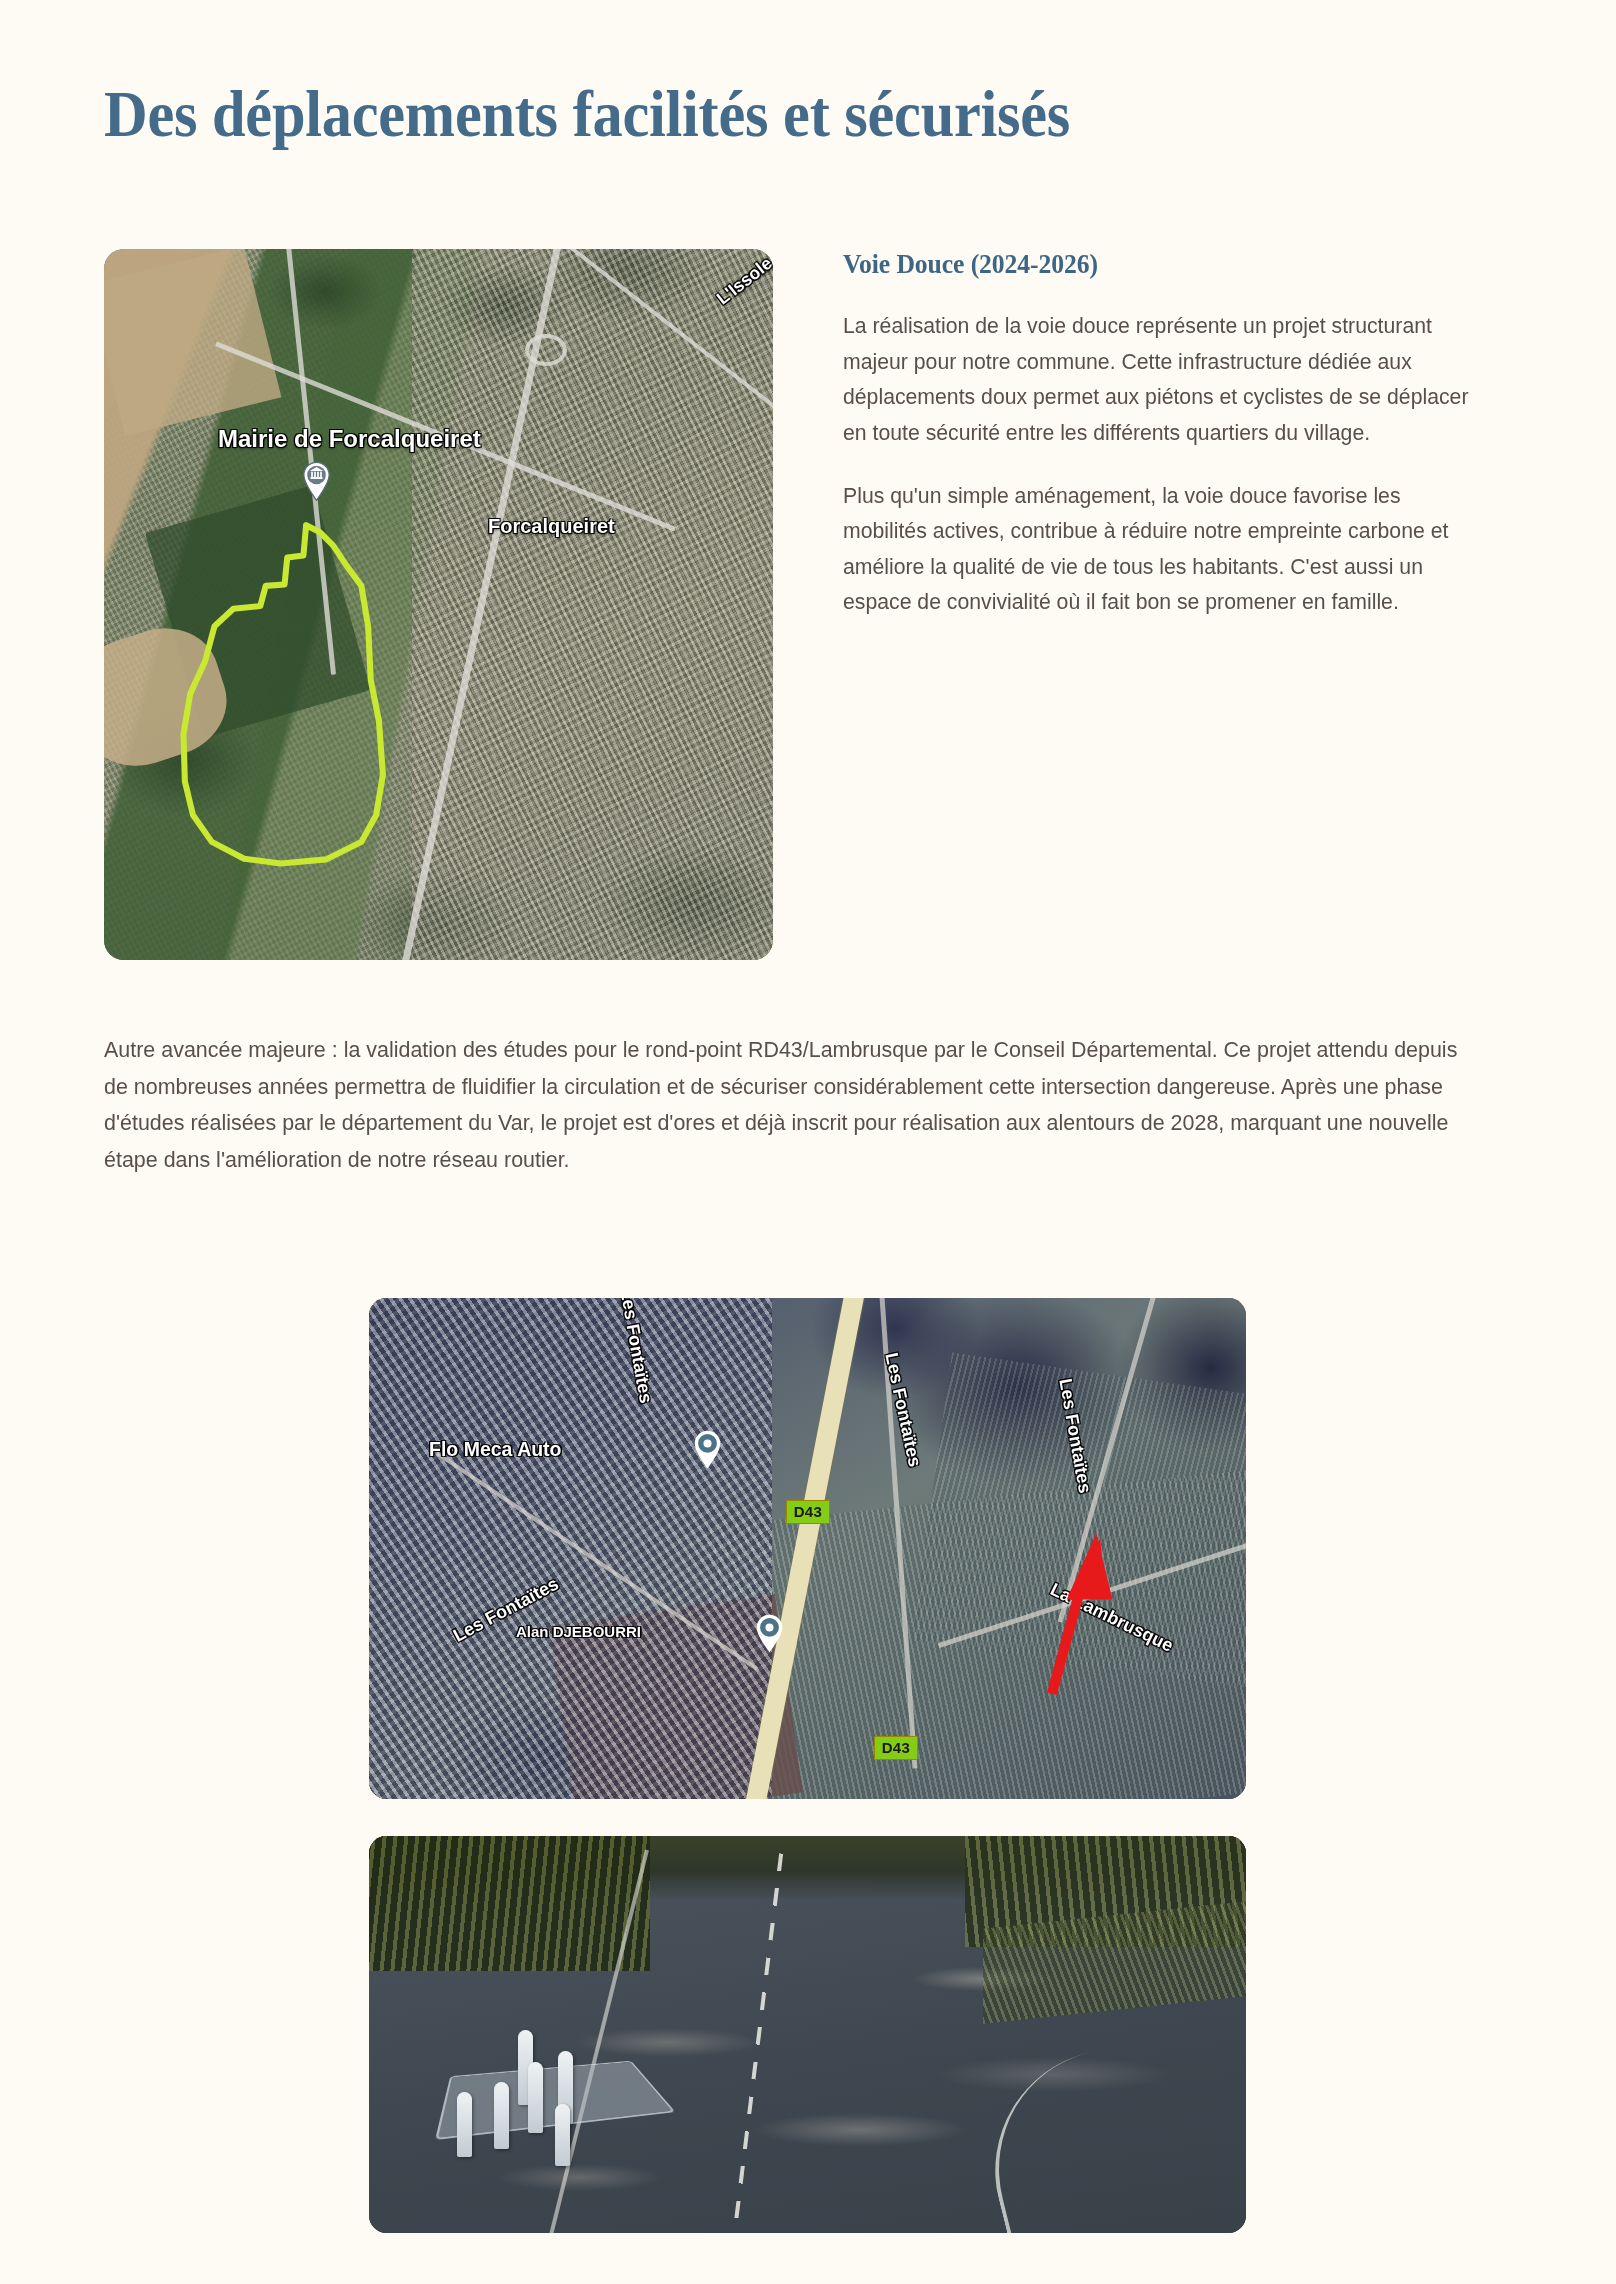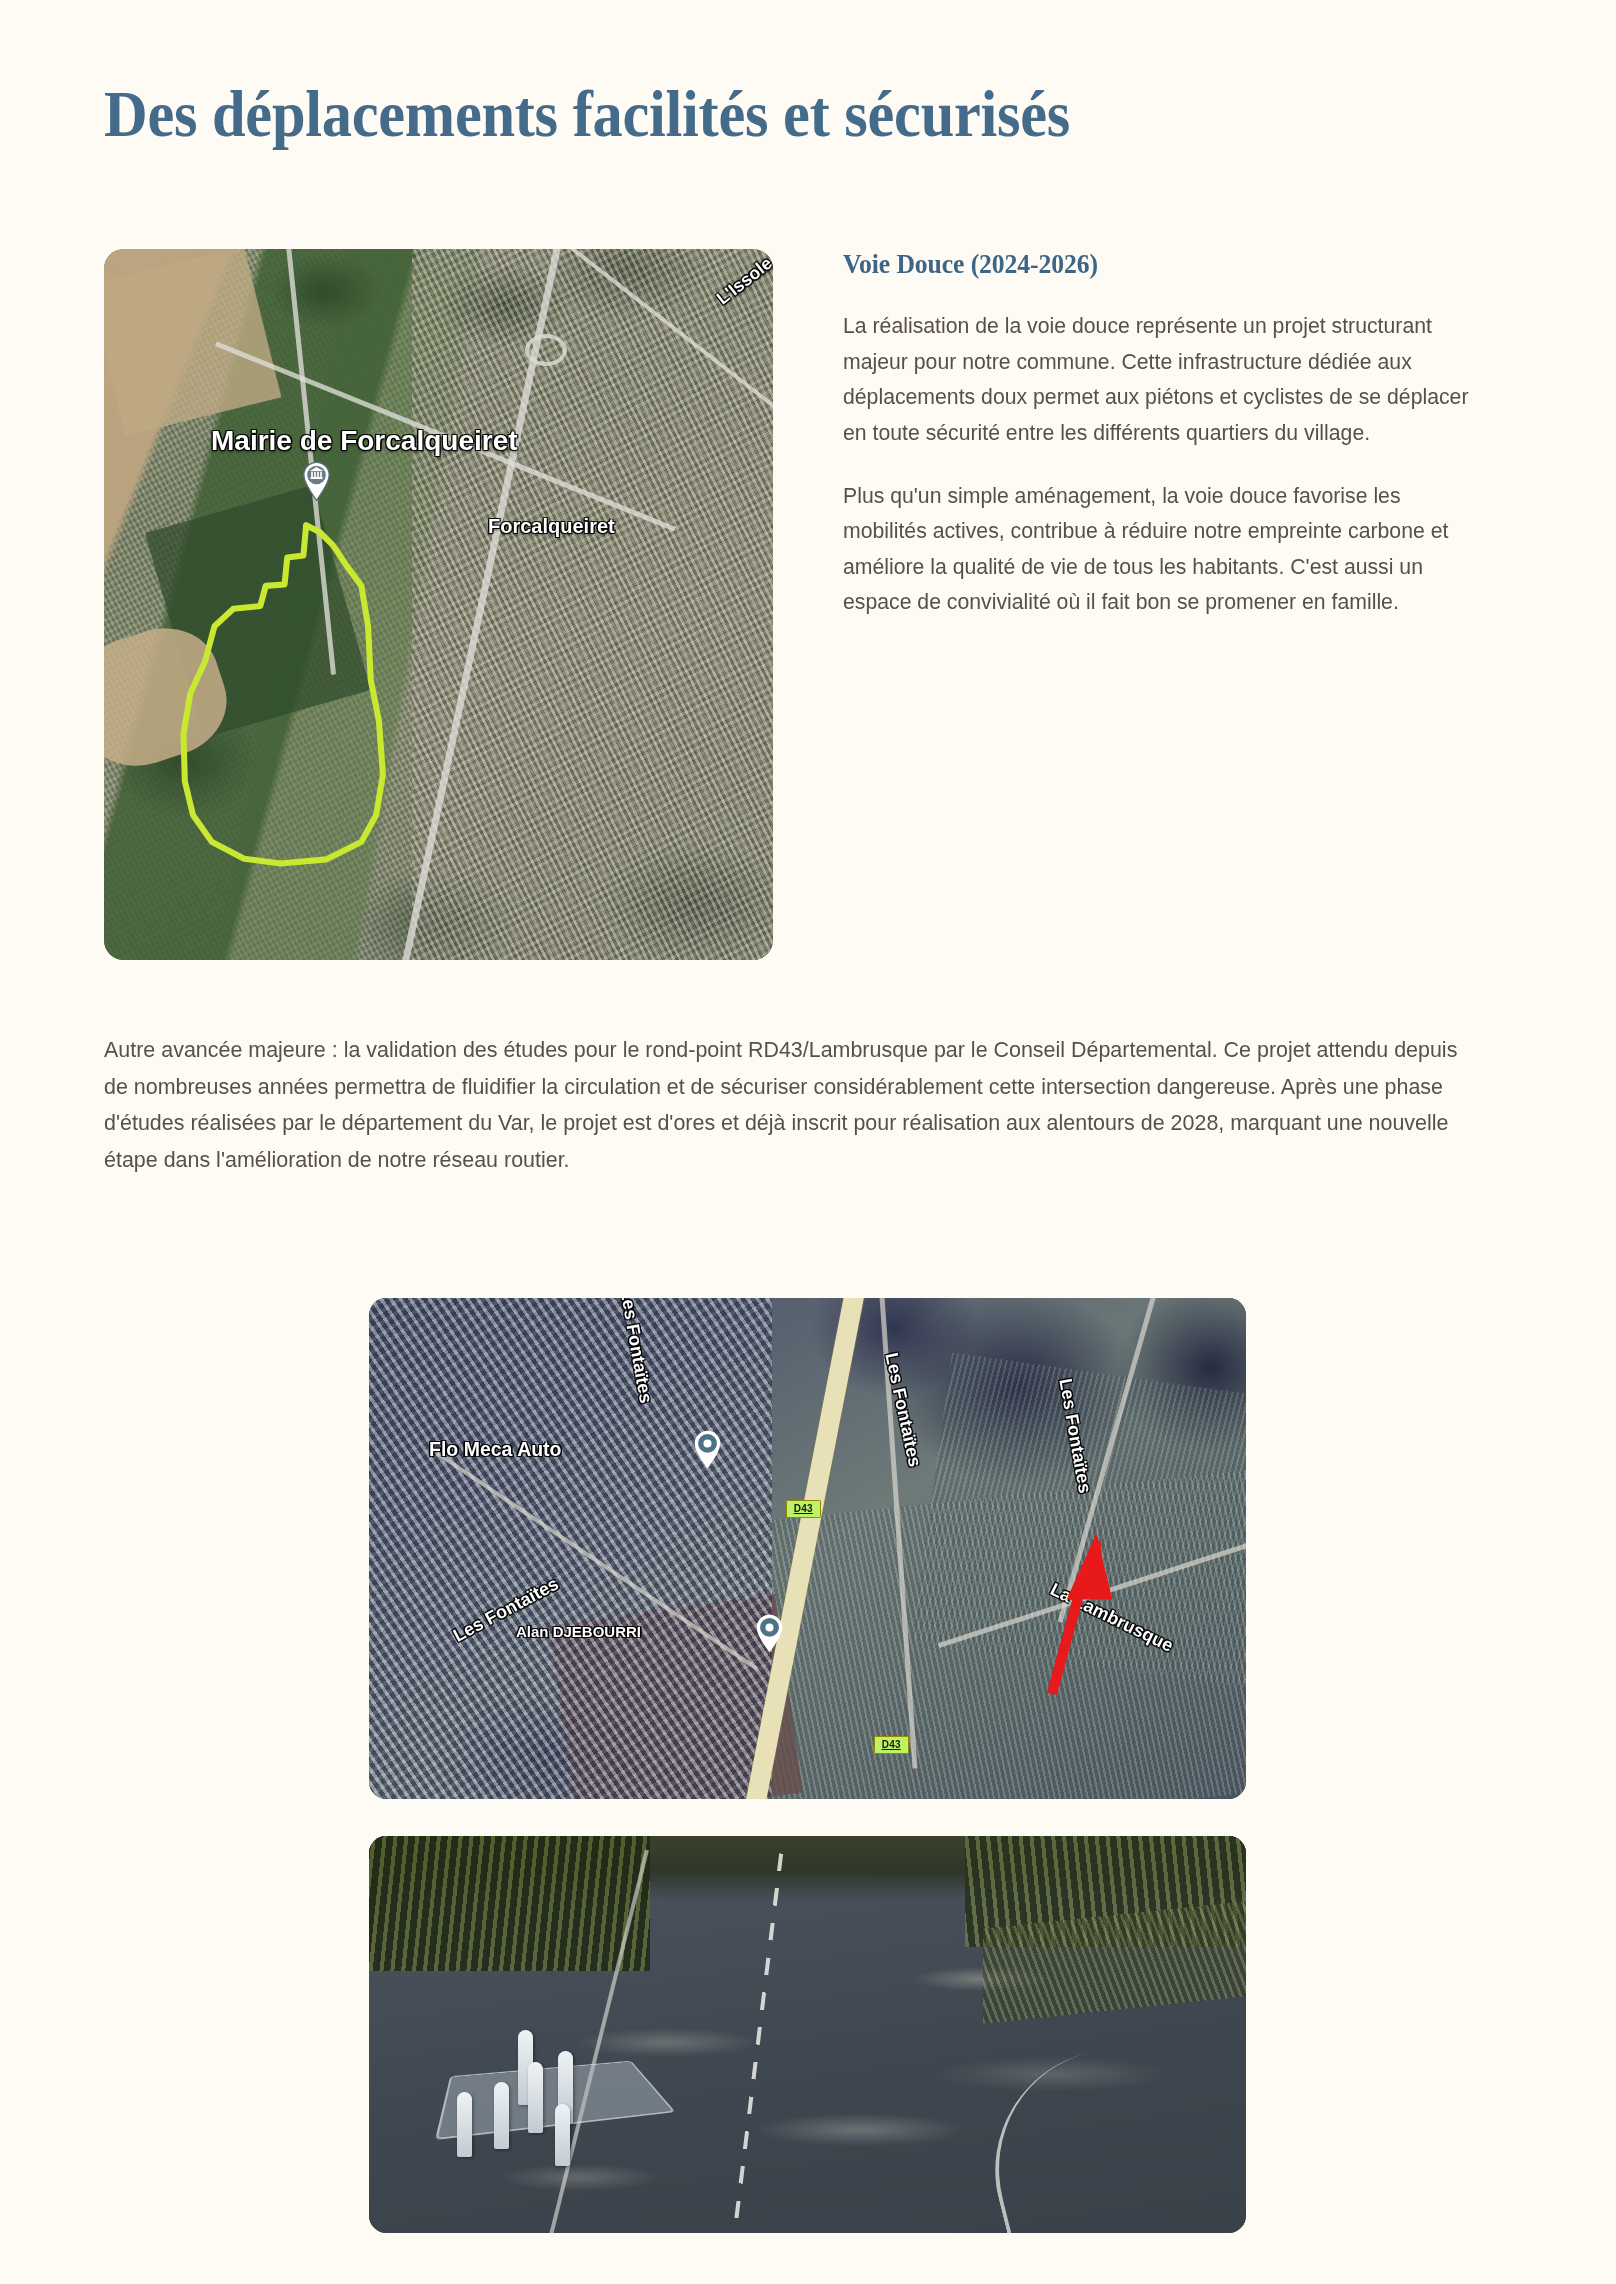--- a/index.html
+++ b/index.html
@@ -138,21 +138,21 @@
     position: absolute;
     color: #ffffff;
     font-family: "Liberation Sans", sans-serif;
     font-weight: 700;
     white-space: nowrap;
     text-shadow:
       -1.3px -1.3px 0 rgba(0,0,0,.85), 1.3px -1.3px 0 rgba(0,0,0,.85),
       -1.3px  1.3px 0 rgba(0,0,0,.85), 1.3px  1.3px 0 rgba(0,0,0,.85),
        0    2px 2.7px rgba(0,0,0,.6);
   }
-  .lbl-mairie   { left: 107px; top: 176px; font-size: 28px; }
+  .lbl-mairie   { left: 114px; top: 176px; font-size: 24px; }
   .lbl-commune  { left: 384px; top: 266px; font-size: 20px; }
   .lbl-issole   { right: 9.4px; top: 4px;  font-size: 17.5px; transform: rotate(-38deg); transform-origin: right top; }
 
   .poi-pin {
     position: absolute;
     left: 197px; top: 212px;
     width: 31px; height: 40px;
   }
 
   
@@ -252,30 +252,29 @@
     position: absolute;
     background: rgba(216,214,206,.7);
   }
   .sr1 { left: 60%; top: -6%; width: 4.7px; height: 100%; transform: rotate(-4deg); }
   .sr2 { left: 64%; top: 58%; width: 40%; height: 4.7px; transform: rotate(-18deg); }
   .sr3 { left: 84%; top: -4%; width: 5.4px; height: 70%; transform: rotate(16deg); }
   .sr4 { left: 4%; top: 52%; width: 44%; height: 4px; transform: rotate(34deg); }
 
   .shield {
     position: absolute;
-    background: #bef264;
+    background: #84cc16;
     color: #1a1a1a;
     font-family: "Liberation Sans", sans-serif;
     font-weight: 700;
-    font-size: 10px;
+    font-size: 15px;
     padding: 2px 6.7px 2.7px;
     border: 0.7px solid #9a8700;
     border-radius: 1.3px;
     letter-spacing: 0.3px;
-    text-decoration: underline;
   }
   .shield-a { left: 417px; top: 202px; }
   .shield-b { left: 505px; top: 438px; }
 
   .pin {
     position: absolute;
     width: 31px; height: 39px;
   }
   .pin-a { left: 323px; top: 132px; }
   .pin-b { left: 385px; top: 316px; }

